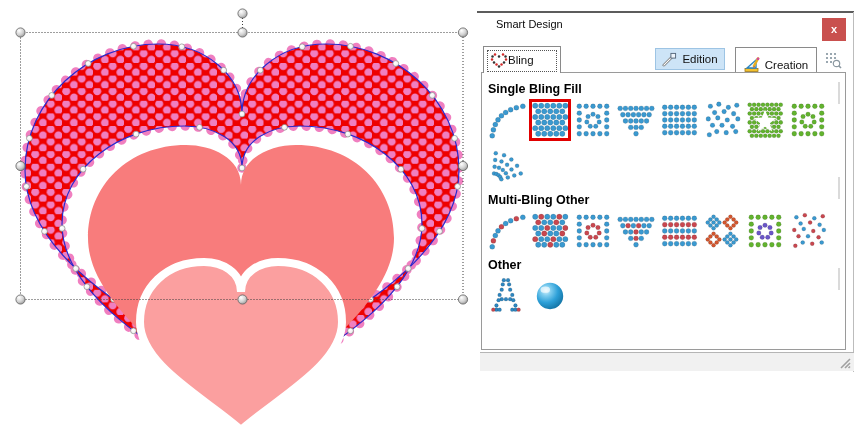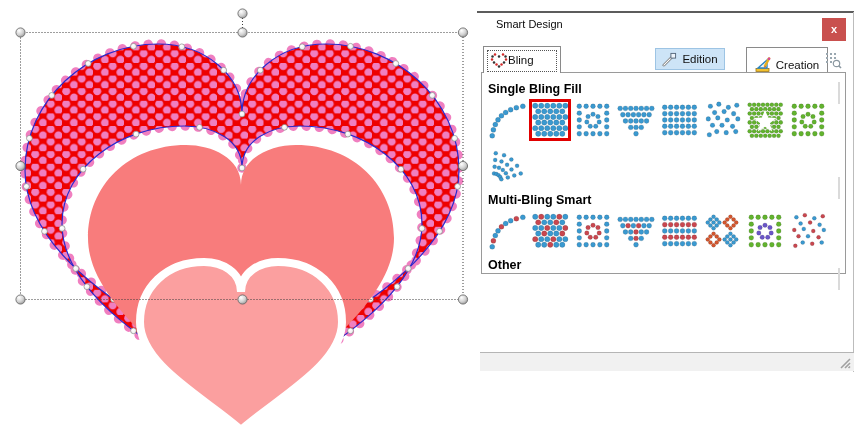--- a/index.html
+++ b/index.html
@@ -28,23 +28,23 @@
   .close-btn{position:absolute;left:342px;top:18px;width:24px;height:23px;background:var(--p-close);
     color:#fff;font-weight:bold;font-size:11px;text-align:center;line-height:23px;cursor:default;}
   .tab{position:absolute;left:3px;top:46px;width:78px;height:27px;background:#fff;
     border:1px solid #8a8a8a;border-bottom:none;box-sizing:border-box;z-index:3;
     display:flex;align-items:center;padding-left:6px;}
   .tab-focus{position:absolute;left:3px;top:3px;right:3px;bottom:1px;border:1px dotted #555;pointer-events:none;}
   .tab-label{font-size:11.5px;color:#111;}
   .pbtn{position:absolute;display:flex;align-items:center;justify-content:center;gap:5px;
     font-size:11.5px;color:#111;box-sizing:border-box;cursor:default;}
   .btn-edition{left:175px;top:48px;width:70px;height:22px;background:var(--p-edition);border:1px solid #9dc4e4;}
-  .btn-creation{left:266px;top:47px;width:82px;height:36px;background:#fff;border:1px solid #8a8a8a;}
+  .btn-creation{left:255px;top:47px;width:82px;height:36px;background:#fff;border:1px solid #8a8a8a;}
   .gridzoom{position:absolute;left:345px;top:52px;width:17px;height:17px;}
-  .content{position:absolute;left:1px;top:72px;width:365px;height:202px;border:1px solid #9a9a9a;
+  .content{position:absolute;left:1px;top:72px;width:365px;height:278px;border:1px solid #9a9a9a;
     background:#fff;box-sizing:border-box;padding:6px 0 0 6px;z-index:2;overflow:hidden;}
   .sec-title{font-weight:bold;font-size:12.5px;color:#000;margin:3px 0 5px 0;}
   .icon-row{display:flex;gap:5px;margin-bottom:8px;}
   .cell{width:38px;height:38px;position:relative;}
   .cell.sel{outline:3px solid var(--c-accent);outline-offset:-1px;}
   .tick{position:absolute;left:358px;width:2px;height:22px;background:#dadada;z-index:4;}
   .statusbar{position:absolute;left:0;top:352px;width:374px;height:19px;background:#f1f1f1;
     border-top:1px solid #b5b5b5;box-sizing:border-box;}
   .grip{position:absolute;right:3px;bottom:2px;}
 </style>
@@ -474,21 +474,21 @@
               <circle cx="11.63" cy="28.53" r="1.9" fill="#3a99d0" stroke="rgba(0,0,0,0.22)" stroke-width="0.5"></circle>
               <circle cx="16.94" cy="24.95" r="1.9" fill="#3a99d0" stroke="rgba(0,0,0,0.22)" stroke-width="0.5"></circle>
               <circle cx="22.24" cy="21.37" r="1.9" fill="#3a99d0" stroke="rgba(0,0,0,0.22)" stroke-width="0.5"></circle>
               <circle cx="27.55" cy="17.79" r="1.9" fill="#3a99d0" stroke="rgba(0,0,0,0.22)" stroke-width="0.5"></circle>
               <circle cx="12.65" cy="30.66" r="1.9" fill="#3a99d0" stroke="rgba(0,0,0,0.22)" stroke-width="0.5"></circle>
               <circle cx="18.77" cy="28.79" r="1.9" fill="#3a99d0" stroke="rgba(0,0,0,0.22)" stroke-width="0.5"></circle>
               <circle cx="24.89" cy="26.92" r="1.9" fill="#3a99d0" stroke="rgba(0,0,0,0.22)" stroke-width="0.5"></circle>
               <circle cx="31.01" cy="25.05" r="1.9" fill="#3a99d0" stroke="rgba(0,0,0,0.22)" stroke-width="0.5"></circle>
             </svg></div>
         </div>
-        <div class="sec-title">Multi-Bling Smart</div>
+        <div class="sec-title">Multi-Bling Other</div>
         <div class="icon-row">
           <div class="cell"><svg viewBox="0 0 36 36" width="38" height="38">
               <circle cx="4.00" cy="33.00" r="2.4" fill="#3a99d0" stroke="rgba(0,0,0,0.22)" stroke-width="0.5"></circle>
               <circle cx="5.11" cy="27.31" r="2.4" fill="#c9474f" stroke="rgba(0,0,0,0.22)" stroke-width="0.5"></circle>
               <circle cx="6.94" cy="22.25" r="2.4" fill="#3a99d0" stroke="rgba(0,0,0,0.22)" stroke-width="0.5"></circle>
               <circle cx="9.48" cy="17.81" r="2.4" fill="#3a99d0" stroke="rgba(0,0,0,0.22)" stroke-width="0.5"></circle>
               <circle cx="12.75" cy="14.00" r="2.4" fill="#c9474f" stroke="rgba(0,0,0,0.22)" stroke-width="0.5"></circle>
               <circle cx="16.73" cy="10.81" r="2.4" fill="#3a99d0" stroke="rgba(0,0,0,0.22)" stroke-width="0.5"></circle>
               <circle cx="21.44" cy="8.25" r="2.4" fill="#3a99d0" stroke="rgba(0,0,0,0.22)" stroke-width="0.5"></circle>
               <circle cx="26.86" cy="6.31" r="2.4" fill="#c9474f" stroke="rgba(0,0,0,0.22)" stroke-width="0.5"></circle>

